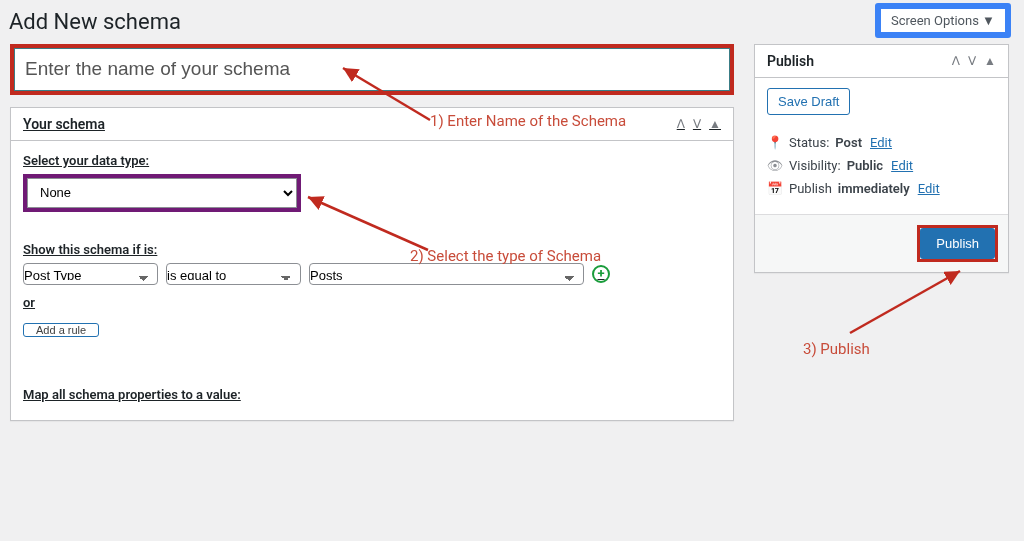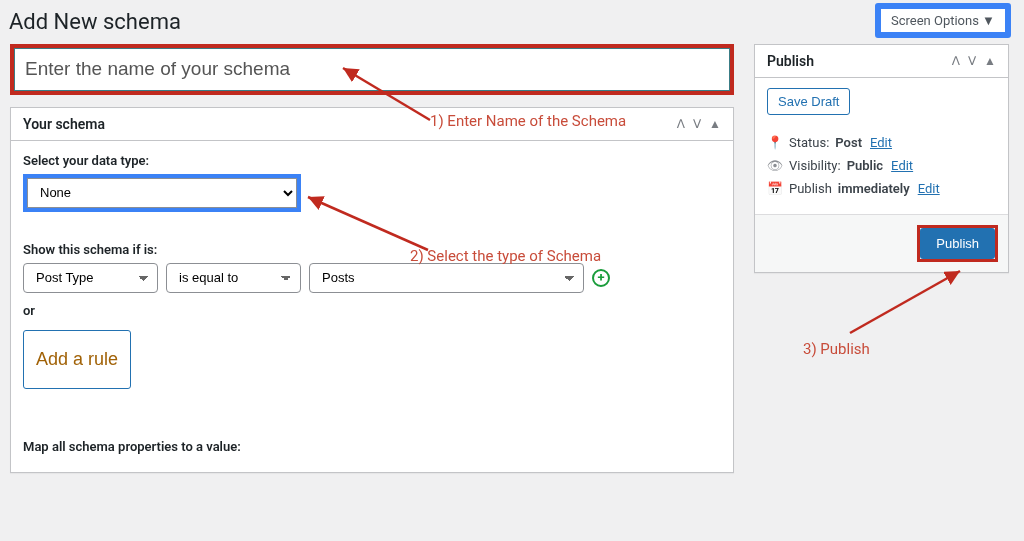--- a/index.html
+++ b/index.html
@@ -28,21 +28,21 @@
     font-size: 22px;
     font-weight: 400;
     padding: 9px 0 0 9px;
     color: #1d2327;
   }
   .content-wrap {
     display: flex;
     gap: 20px;
     padding: 10px 15px 0 10px;
   }
-  .main-col { flex: 1; }
+  .main-col { flex: 1; text-decoration: underline; }
   .side-col { width: 255px; }
 
   .title-input-wrap {
     border: 4px solid #c02a1f;
     margin-bottom: 12px;
   }
   .title-input {
     width: 100%;
     border: 1px solid #3a7d86;
     padding: 8px 10px;
@@ -81,45 +81,45 @@
 
   .field-label {
     font-weight: 600;
     font-size: 13px;
     margin-bottom: 6px;
     display: block;
     color: #1d2327;
   }
 
   .sel-box-highlight {
-    border: 4px solid #3b82f6;
+    border: 4px solid #701a75;
     display: inline-block;
     margin-bottom: 30px;
   }
   select.data-type {
     width: 270px;
     padding: 4px 8px;
     font-size: 13px;
     border: 1px solid #8c8f94;
     background: #fff;
     height: 30px;
   }
 
   .rule-row {
     display: flex;
     gap: 8px;
     align-items: center;
     margin-bottom: 10px;
   }
   .rule-row select {
-    padding: 4px 24px 4px 12px;
+    padding: 4px 24px 4px 0;
     border: 1px solid #8c8f94;
     border-radius: 4px;
     background: #fff;
-    height: 30px;
+    height: 22px;
     font-size: 13px;
     appearance: none;
     background-image: linear-gradient(45deg, transparent 50%, #666 50%), linear-gradient(135deg, #666 50%, transparent 50%);
     background-position: calc(100% - 14px) 12px, calc(100% - 9px) 12px;
     background-size: 5px 5px, 5px 5px;
     background-repeat: no-repeat;
   }
   .rule-sel1 { width: 135px; }
   .rule-sel2 { width: 135px; }
   .rule-sel3 { width: 275px; }
@@ -131,25 +131,25 @@
     font-weight: bold;
     display: inline-flex;
     align-items: center;
     justify-content: center;
     font-size: 13px;
     cursor: pointer;
   }
   .or-text { margin: 4px 0 12px; font-size: 13px; font-weight: 600; color: #1d2327; }
   .add-rule-btn {
     border: 1px solid #2271b1;
-    color: #a16207;
-    background: #fff;
-    padding: 18px 12px;
+    color: #404040;
+    background: #fff;
+    padding: 0 12px;
     border-radius: 3px;
-    font-size: 18px;
+    font-size: 11px;
     cursor: pointer;
   }
   .map-label {
     font-weight: 600;
     margin-top: 50px;
     display: block;
   }
 
   
   .publish-box .inside { padding: 10px 12px; }

